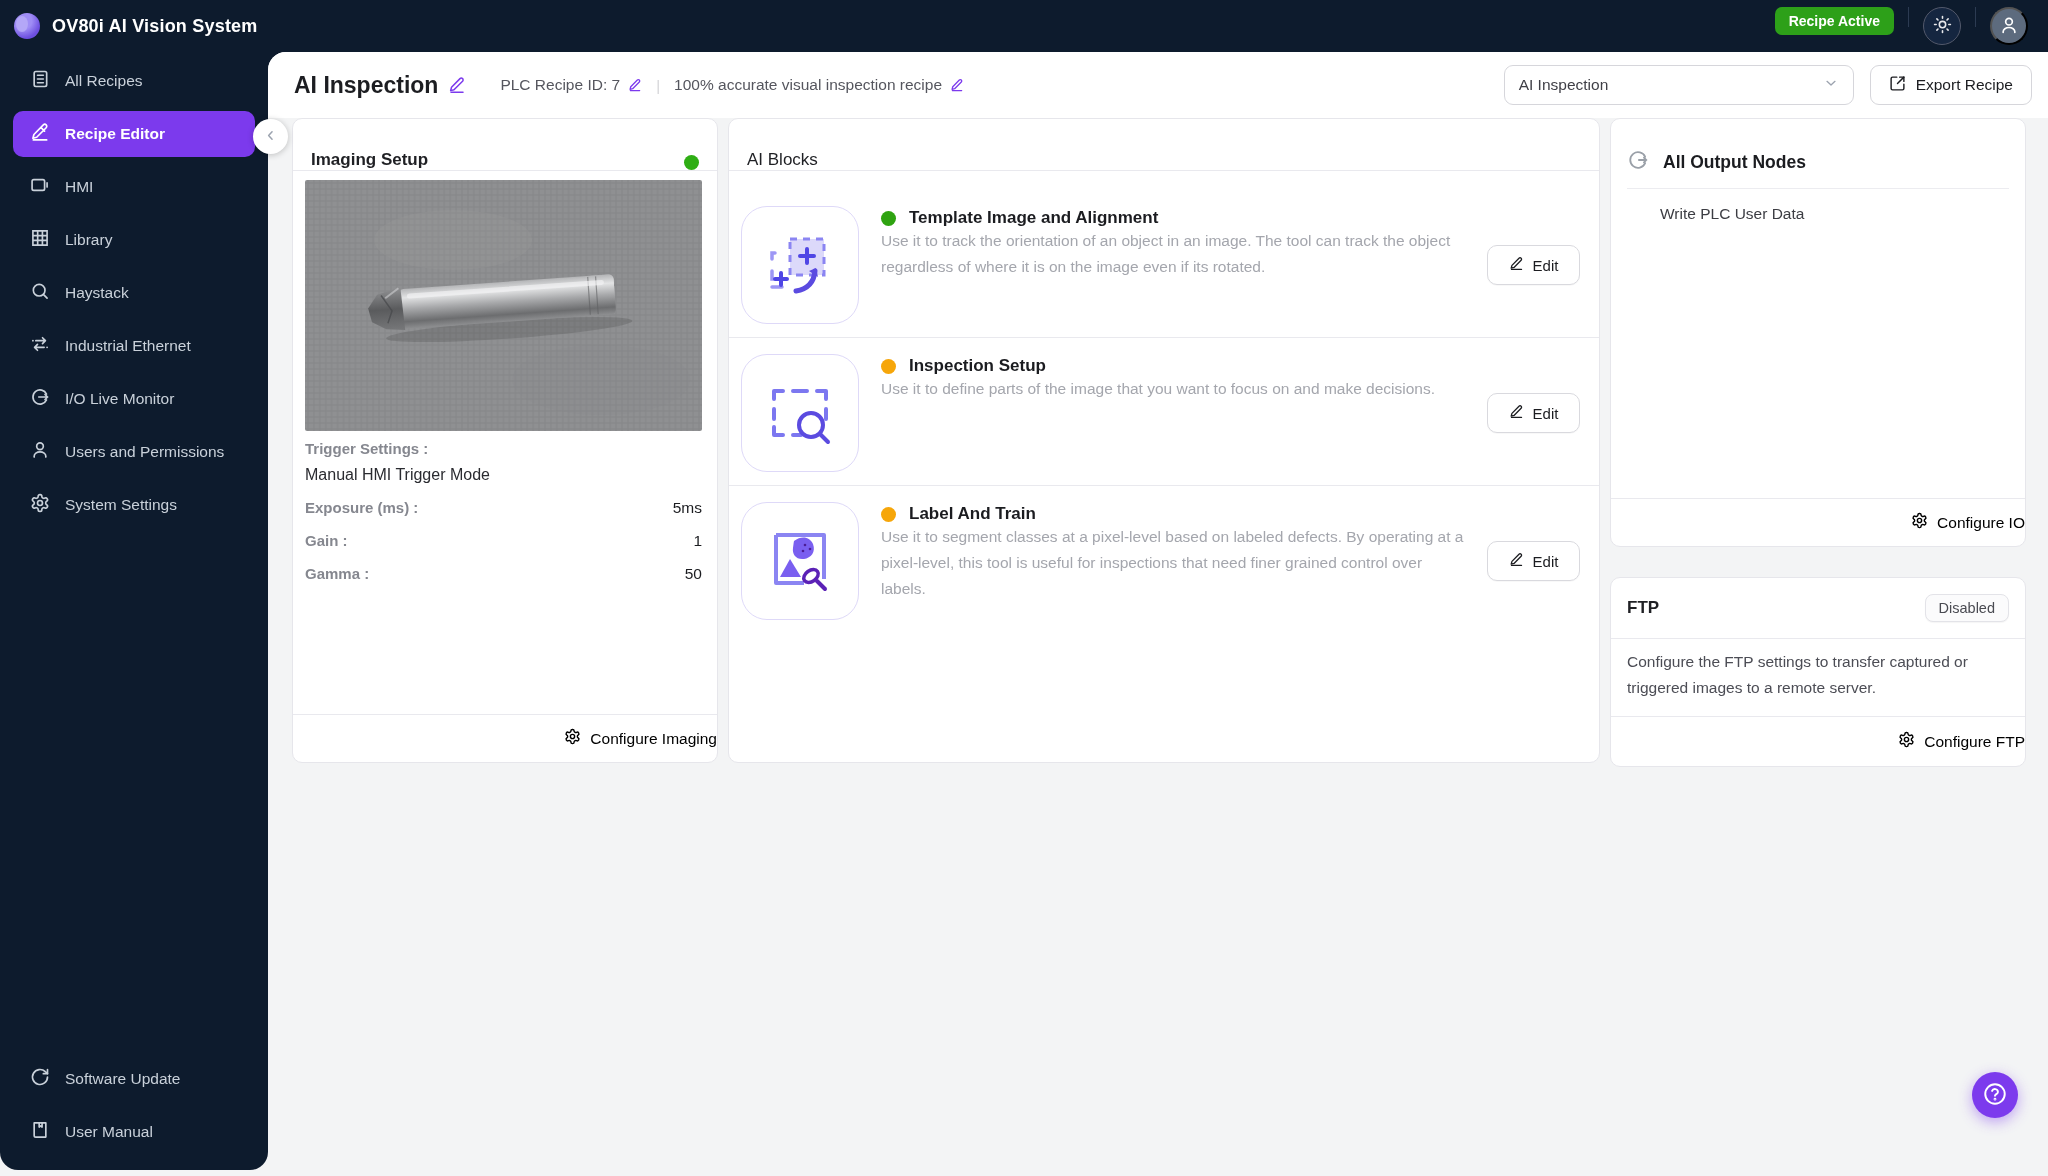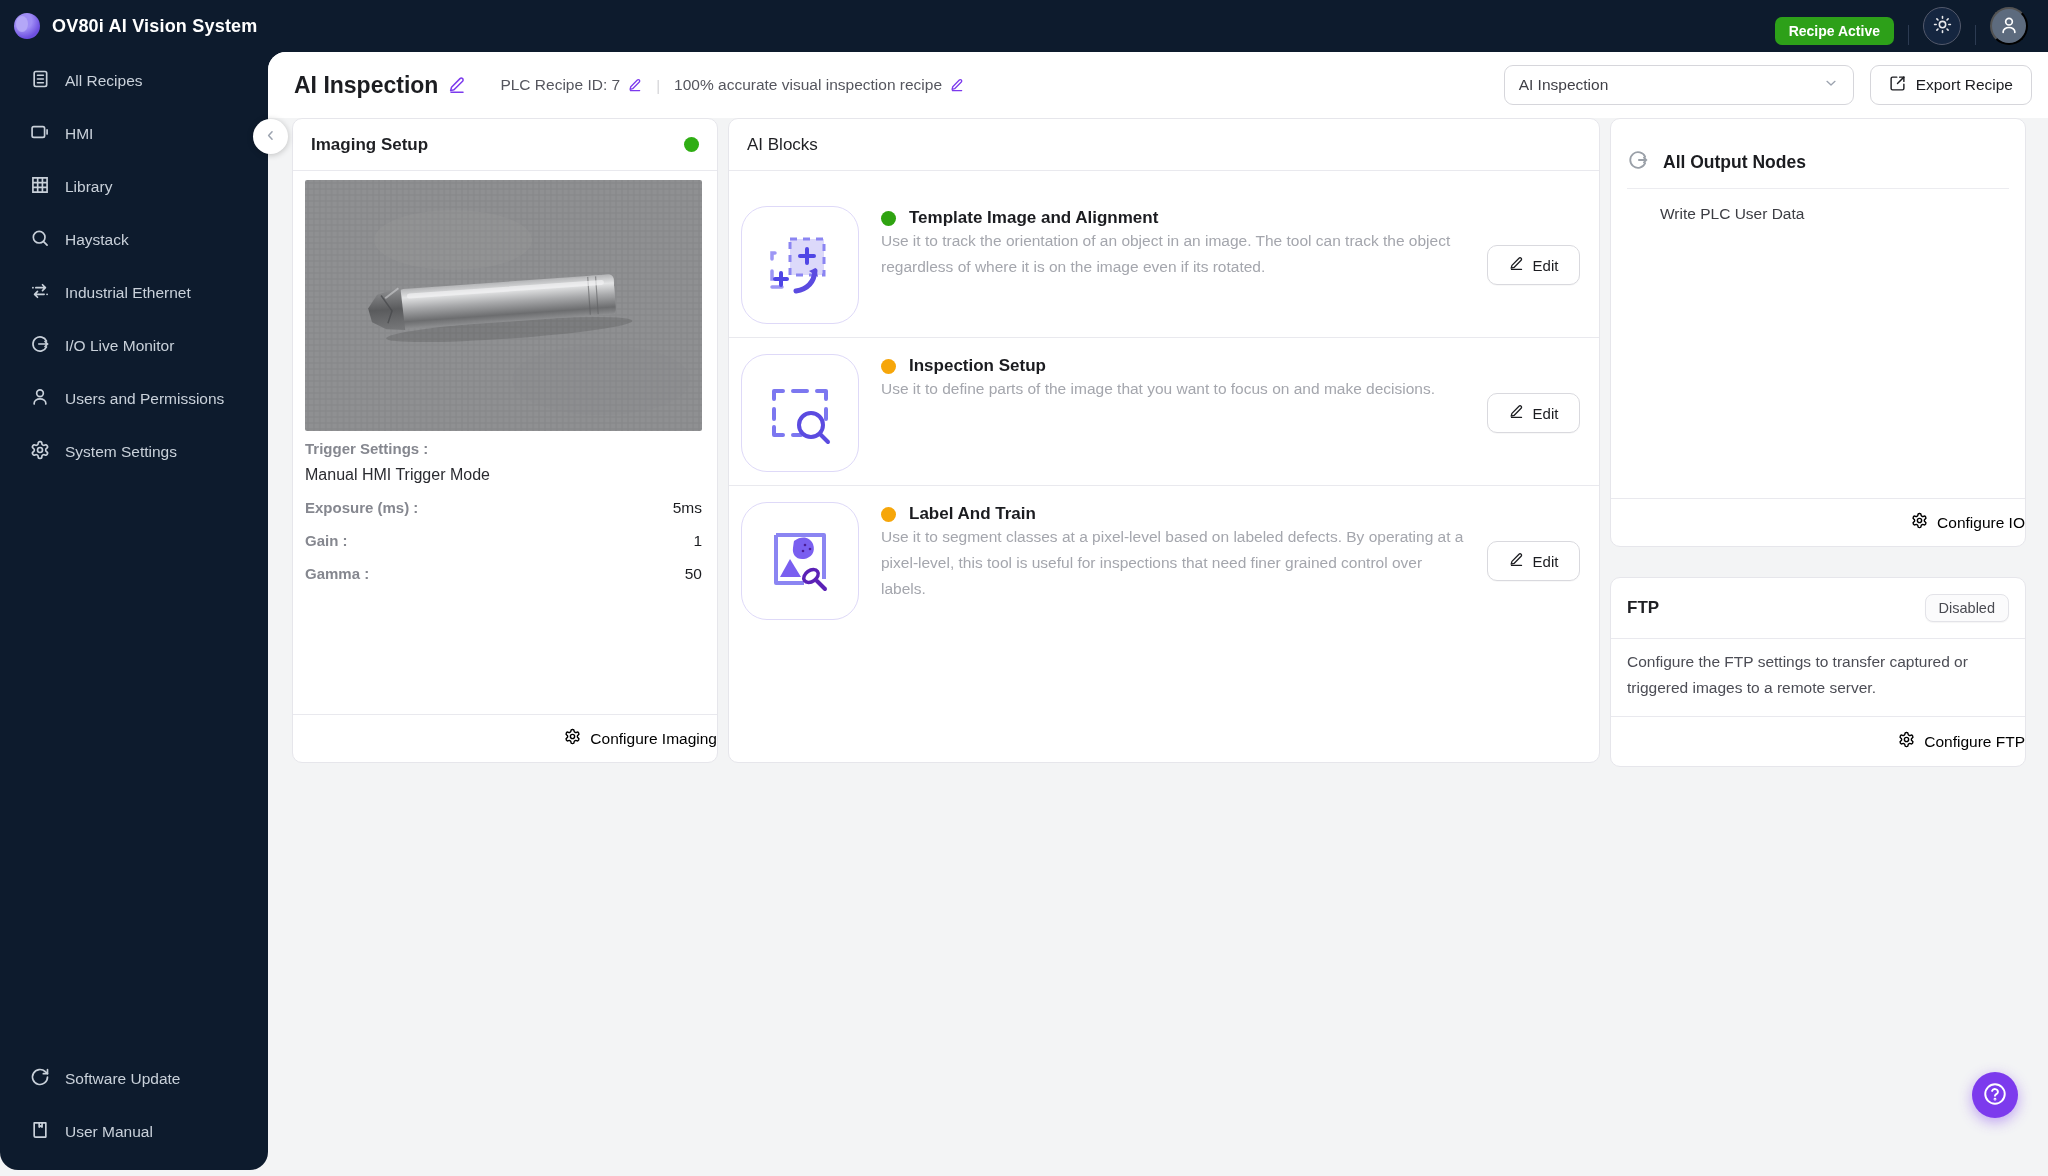--- a/index.html
+++ b/index.html
@@ -7,21 +7,21 @@
     font-family:"Liberation Sans", sans-serif; background:#f3f4f5; }
 
   
   .topbar { height:52px; background:#0d1b2d; display:flex; align-items:center;
     padding:0 20px 0 14px; position:relative; z-index:3; }
   .logo { width:26px; height:26px; border-radius:50%;
     background:radial-gradient(circle at 35% 30%, #9f8df5 0 35%, #6d4fe0 70%); position:relative; overflow:hidden; }
   .logo::after{ content:""; position:absolute; left:2px; top:3px; width:12px; height:16px;
     border-radius:50%; background:#b9aef7; opacity:.8; }
   .app-title { color:#fff; font-size:18px; font-weight:700; margin-left:12px; letter-spacing:.2px; }
-  .topbar-right { margin-left:auto; display:flex; align-items:flex-end; gap:14px; }
+  .topbar-right { margin-left:auto; display:flex; align-items:flex-start; gap:14px; }
   .recipe-pill { background:#2da019; color:#fff; font-size:14px; font-weight:600;
     padding:6px 14px; border-radius:7px; }
   .tb-divider { width:1px; height:20px; background:#2c3b52; }
   .round-btn { width:38px; height:38px; border-radius:50%; display:flex; align-items:center;
     justify-content:center; }
   .sun-btn { background:#152640; border:1px solid #53596b; color:#e8e9ec; }
   .avatar-btn { background:#5d6b7e; color:#fff; }
 
   
   .app { display:flex; height:1124px; position:relative;
@@ -57,21 +57,21 @@
     color:#3f3f46; cursor:pointer; }
   .recipe-select .chev { margin-left:auto; color:#9ca3af; }
   .export-btn { height:40px; border:1px solid #d6d6db; border-radius:9px; background:#fff;
     display:flex; align-items:center; gap:10px; padding:0 18px; font-size:15.5px;
     font-weight:500; color:#1c1d21; cursor:pointer; }
 
   
   .main { display:flex; padding:0 16px 0 24px; gap:10px; }
   .card { background:#fff; border:1px solid #e6e6eb; border-radius:10px;
     display:flex; flex-direction:column; overflow:hidden; }
-  .card-head { height:52px; display:flex; align-items:center; padding:0 18px;
+  .card-head { height:52px; display:flex; align-items:flex-end; padding:0 18px;
     font-size:17px; font-weight:600; color:#1f2024; flex:none; }
   .card-foot { height:48px; border-top:1px solid #e9e9ee; display:flex; align-items:center;
     justify-content:flex-end; gap:9px; color:#000000; font-size:15.5px; font-weight:500;
     flex:none; cursor:pointer; }
   .dot { width:15px; height:15px; border-radius:50%; flex:none; }
 
   
   .imaging-card { width:426px; height:645px; }
   .imaging-card .card-head { border-bottom:1px solid #e9e9ee; justify-content:space-between; }
   .imaging-body { flex:1; padding:9px 15px 0 12px; }
@@ -154,20 +154,27 @@
 
 <div class="app">
 
   <nav class="sidebar">
     <div class="nav-item">
       <span><svg width="20" height="20" viewBox="0 0 24 24" fill="none" stroke="currentColor" stroke-width="2" stroke-linecap="round">
             <rect x="5" y="3" width="15" height="18" rx="2"></rect>
             <path d="M9 7.5h7M9 12h7M9 16.5h7"></path>
           </svg></span>
       <span>All Recipes</span>
+    </div>
+    <div class="nav-item active">
+      <span><svg width="20" height="20" viewBox="0 0 24 24" fill="none" stroke="currentColor" stroke-width="2" stroke-linecap="round" stroke-linejoin="round">
+            <path d="M13 6.5l4.5 4.5M16 3.5a2.4 2.4 0 0 1 3.4 3.4L8 18.3 3.5 19.5 4.7 15Z"></path>
+            <path d="M4 21.5h16"></path>
+          </svg></span>
+      <span>Recipe Editor</span>
     </div>
     <div class="nav-item">
       <span><svg width="20" height="20" viewBox="0 0 24 24" fill="none" stroke="currentColor" stroke-width="2" stroke-linecap="round">
             <rect x="2.5" y="5.5" width="15" height="13" rx="2"></rect>
             <path d="M20.5 9.5v5"></path>
           </svg></span>
       <span>HMI</span>
     </div>
     <div class="nav-item">
       <span><svg width="20" height="20" viewBox="0 0 24 24" fill="none" stroke="currentColor" stroke-width="2">

